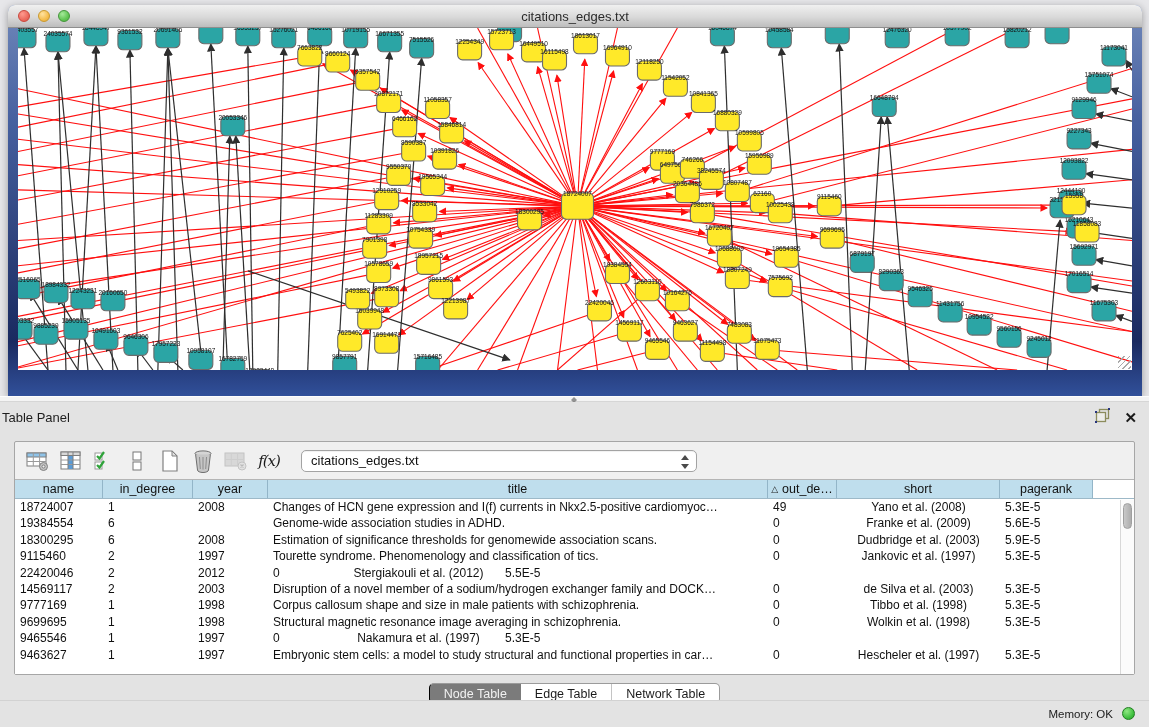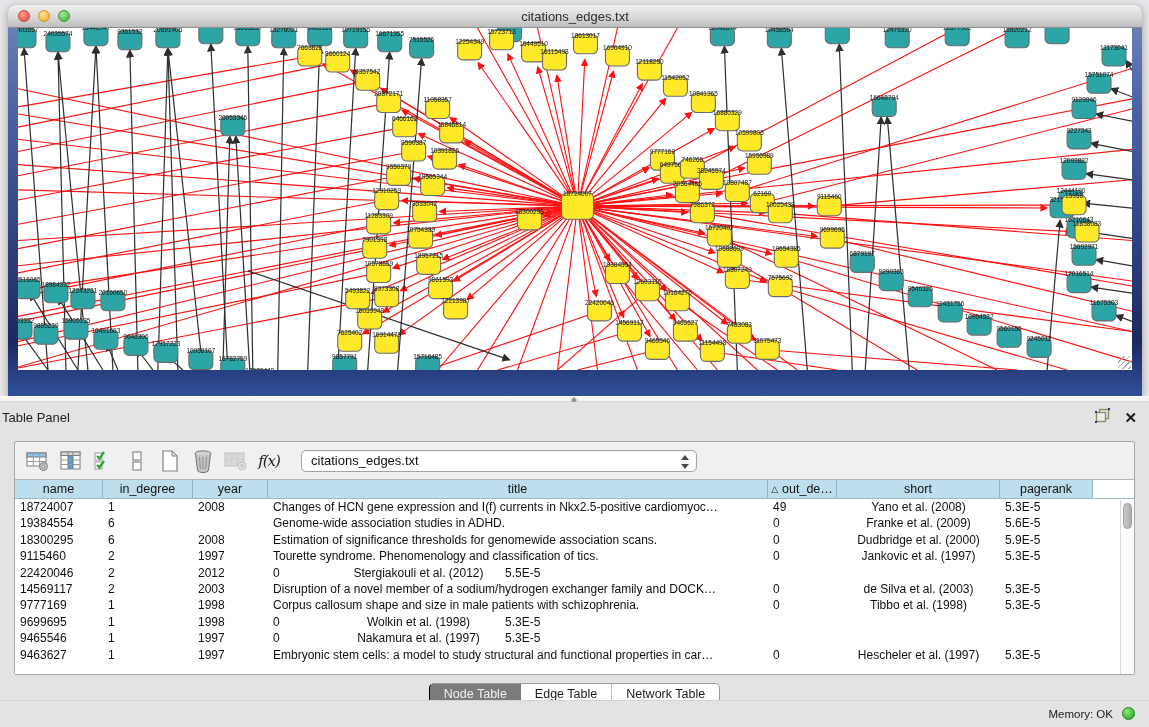--- a/index.html
+++ b/index.html
@@ -672,21 +672,21 @@
               <div class="td" style="width: 69px;">0</div>
               <div class="td center" style="width: 163px;">Franke et al. (2009)</div>
               <div class="td" style="width: 93px;">5.6E-5</div>
             </div>
             <div class="tr">
               <div class="td" style="width: 88px;">18300295</div>
               <div class="td" style="width: 90px;">6</div>
               <div class="td" style="width: 75px;">2008</div>
               <div class="td" style="width: 500px;">Estimation of significance thresholds for genomewide association scans.</div>
               <div class="td" style="width: 69px;">0</div>
-              <div class="td center" style="width: 163px;">Dudbridge et al. (2000)</div>
+              <div class="td center" style="width: 163px;">Dudbridge et al. (2003)</div>
               <div class="td" style="width: 93px;">5.9E-5</div>
             </div>
             <div class="tr">
               <div class="td" style="width: 88px;">9115460</div>
               <div class="td" style="width: 90px;">2</div>
               <div class="td" style="width: 75px;">1997</div>
               <div class="td" style="width: 500px;">Tourette syndrome. Phenomenology and classification of tics.</div>
               <div class="td" style="width: 69px;">0</div>
               <div class="td center" style="width: 163px;">Jankovic et al. (1997)</div>
               <div class="td" style="width: 93px;">5.3E-5</div>
@@ -714,20 +714,21 @@
               <div class="td" style="width: 75px;">1998</div>
               <div class="td" style="width: 500px;">Corpus callosum shape and size in male patients with schizophrenia.</div>
               <div class="td" style="width: 69px;">0</div>
               <div class="td center" style="width: 163px;">Tibbo et al. (1998)</div>
               <div class="td" style="width: 93px;">5.3E-5</div>
             </div>
             <div class="tr">
               <div class="td" style="width: 88px;">9699695</div>
               <div class="td" style="width: 90px;">1</div>
               <div class="td" style="width: 75px;">1998</div>
+              <div class="td" style="width: 500px;">Structural magnetic resonance image averaging in schizophrenia.</div>
               <div class="td" style="width: 69px;">0</div>
               <div class="td center" style="width: 163px;">Wolkin et al. (1998)</div>
               <div class="td" style="width: 93px;">5.3E-5</div>
             </div>
             <div class="tr">
               <div class="td" style="width: 88px;">9465546</div>
               <div class="td" style="width: 90px;">1</div>
               <div class="td" style="width: 75px;">1997</div>
               <div class="td" style="width: 69px;">0</div>
               <div class="td center" style="width: 163px;">Nakamura et al. (1997)</div>

